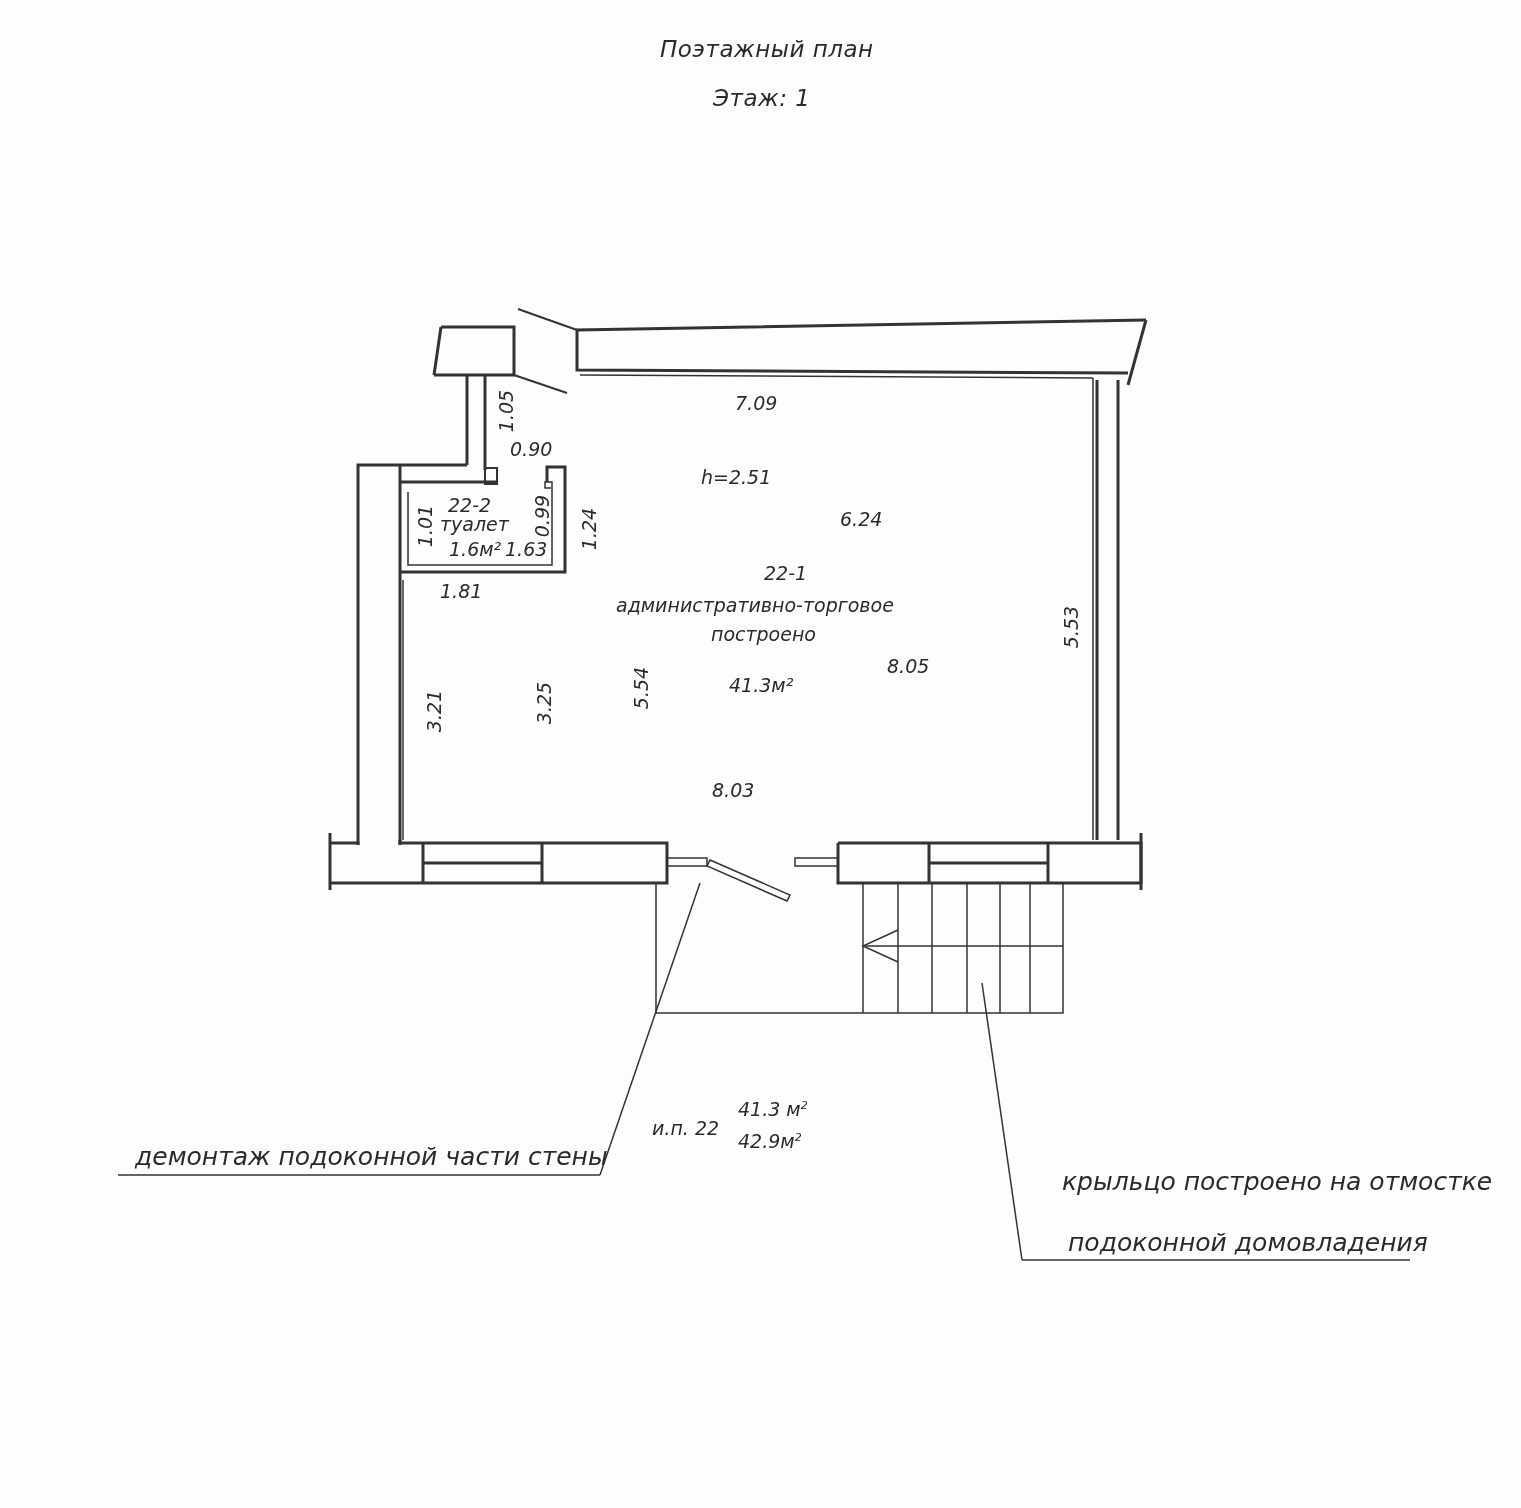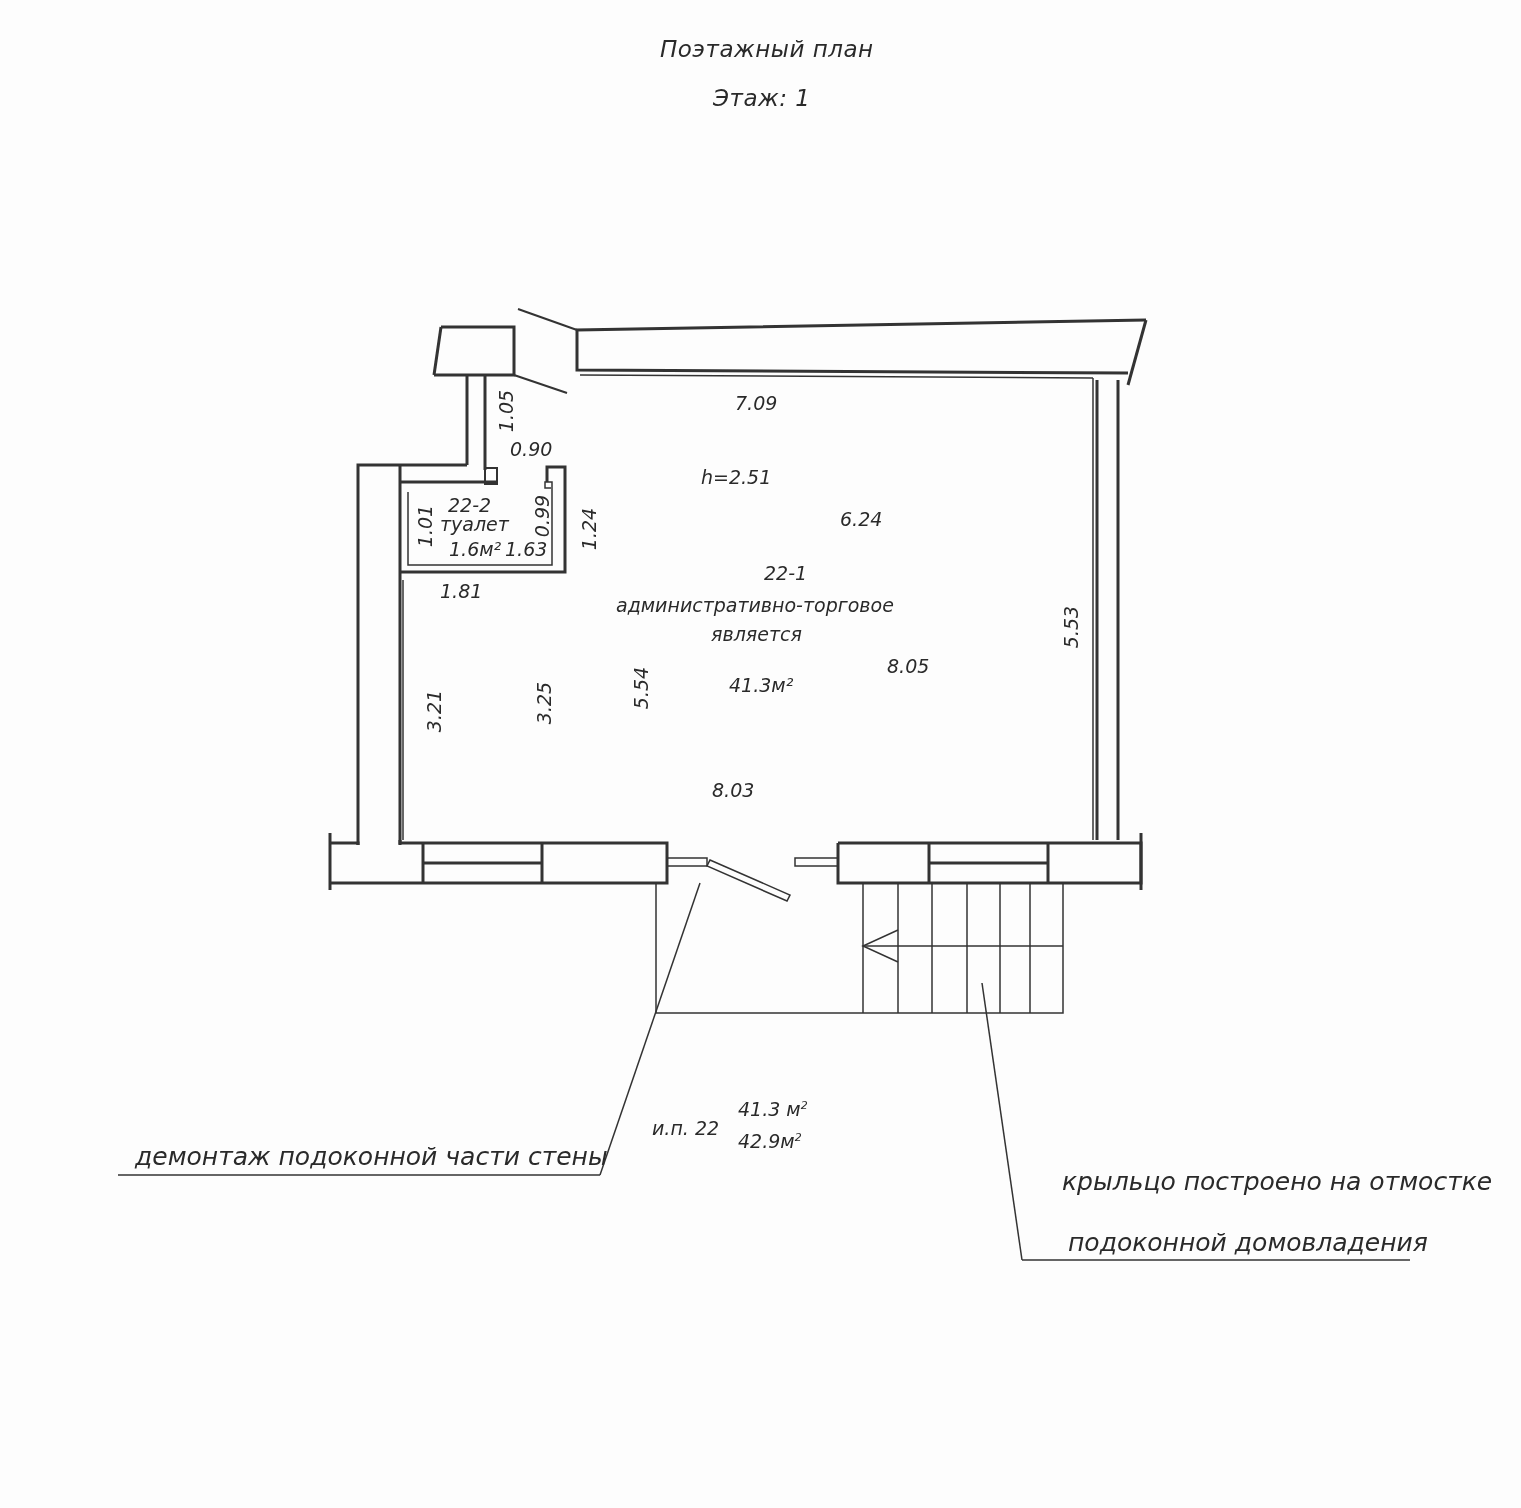--- a/index.html
+++ b/index.html
@@ -101,21 +101,21 @@
   <div class="lbl room" style="left:440px; top:513px;">туалет</div>
   <div class="lbl dim" style="left:449px; top:538px;">1.6м²</div>
   <div class="lbl dim" style="left:505px; top:538px;">1.63</div>
   <div class="lbl dim vert" style="left:404px; top:515px;">1.01</div>
   <div class="lbl dim vert" style="left:521px; top:505px;">0.99</div>
   <div class="lbl dim vert" style="left:568px; top:518px;">1.24</div>
   <div class="lbl dim" style="left:440px; top:580px;">1.81</div>
 
   <div class="lbl room" style="left:764px; top:562px;">22-1</div>
   <div class="lbl room" style="left:616px; top:594px;">административно-торговое</div>
-  <div class="lbl room" style="left:711px; top:623px;">является</div>
+  <div class="lbl room" style="left:711px; top:623px;">построено</div>
   <div class="lbl dim" style="left:729px; top:674px;">41.3м²</div>
   <div class="lbl dim" style="left:887px; top:655px;">8.05</div>
   <div class="lbl dim vert" style="left:1050px; top:616px;">5.53</div>
   <div class="lbl dim vert" style="left:413px; top:700px;">3.21</div>
   <div class="lbl dim vert" style="left:523px; top:692px;">3.25</div>
   <div class="lbl dim vert" style="left:620px; top:677px;">5.54</div>
   <div class="lbl dim" style="left:712px; top:779px;">8.03</div>
 
   <div class="lbl dim" style="left:652px; top:1117px;">и.п. 22</div>
   <div class="lbl dim" style="left:738px; top:1098px;"><span>41.3 м</span><sup>2</sup></div>

